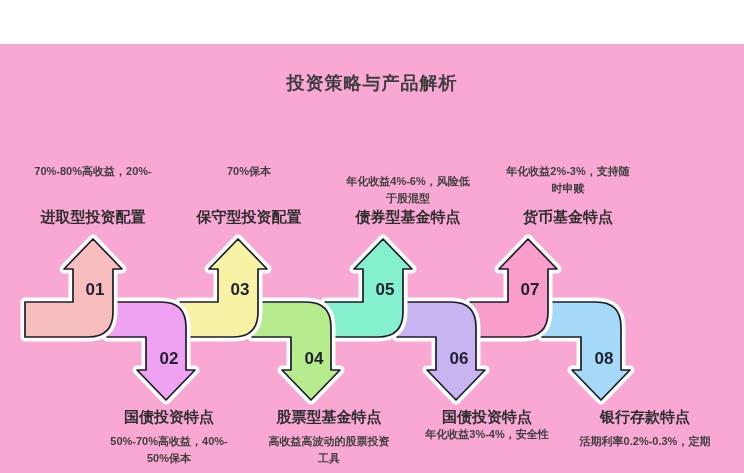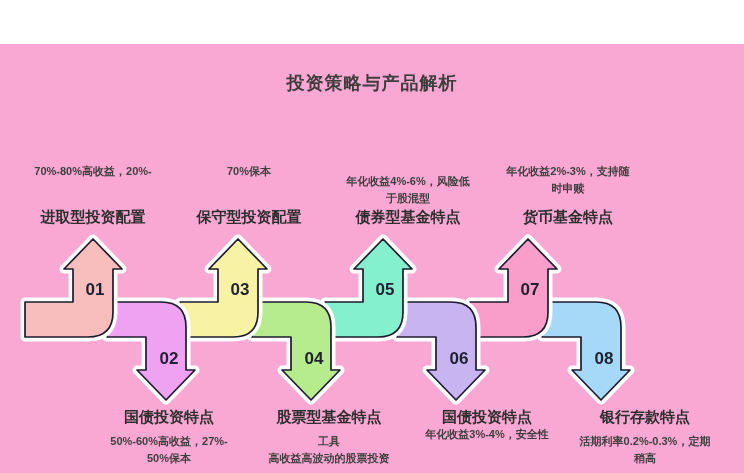--- a/index.html
+++ b/index.html
@@ -68,46 +68,45 @@
         <path d="M 25 258 L 73 258 L 73 225 L 64 225 L 93 195 L 122 225 L 113 225 L 113 268 Q 113 293 88 293 L 25 293 Z" fill="#f8bebe" stroke="#1c1c2e" stroke-width="1.7" stroke-linejoin="round"></path>
         <text x="95" y="245" text-anchor="middle" dominant-baseline="central" class="arrow-number" fill="#1f2030">01</text>
       </g>
     </svg>
   <div id="text-layer">
       <div class="txtcol step-desc" style="left: 93px; top: 119px;">
         <div>70%-80%高收益，20%-</div>
       </div>
       <div class="txtcol step-label" style="left: 93px; top: 164px;">进取型投资配置</div>
       <div class="txtcol step-desc" style="left: 169px; top: 389px;">
-        <div>50%-60%高收益，27%-</div>
+        <div>50%-70%高收益，40%-</div>
         <div>50%保本</div>
       </div>
       <div class="txtcol step-label" style="left: 169px; top: 364px;">国债投资特点</div>
       <div class="txtcol step-desc" style="left: 249px; top: 119px;">
         <div>70%保本</div>
       </div>
       <div class="txtcol step-label" style="left: 249px; top: 164px;">保守型投资配置</div>
       <div class="txtcol step-desc" style="left: 329px; top: 389px;">
+        <div>高收益高波动的股票投资</div>
         <div>工具</div>
-        <div>高收益高波动的股票投资</div>
       </div>
       <div class="txtcol step-label" style="left: 329px; top: 364px; text-align: center;">股票型基金特点</div>
       <div class="txtcol step-desc" style="left: 408px; top: 129px;">
         <div>年化收益4%-6%，风险低</div>
         <div>于股混型</div>
       </div>
       <div class="txtcol step-label" style="left: 408px; top: 164px;">债券型基金特点</div>
       <div class="txtcol step-desc" style="left: 487px; top: 382px;">
         <div>年化收益3%-4%，安全性</div>
       </div>
       <div class="txtcol step-label" style="left: 487px; top: 364px;">国债投资特点</div>
       <div class="txtcol step-desc" style="left: 568px; top: 119px;">
         <div>年化收益2%-3%，支持随</div>
         <div>时申赎</div>
       </div>
       <div class="txtcol step-label" style="left: 568px; top: 164px;">货币基金特点</div>
       <div class="txtcol step-desc" style="left: 645px; top: 389px;">
         <div>活期利率0.2%-0.3%，定期</div>
-        <div>稍高</div>
       </div>
       <div class="txtcol step-label" style="left: 645px; top: 364px;">银行存款特点</div>
     </div>
 </div>
 
 </body></html>

